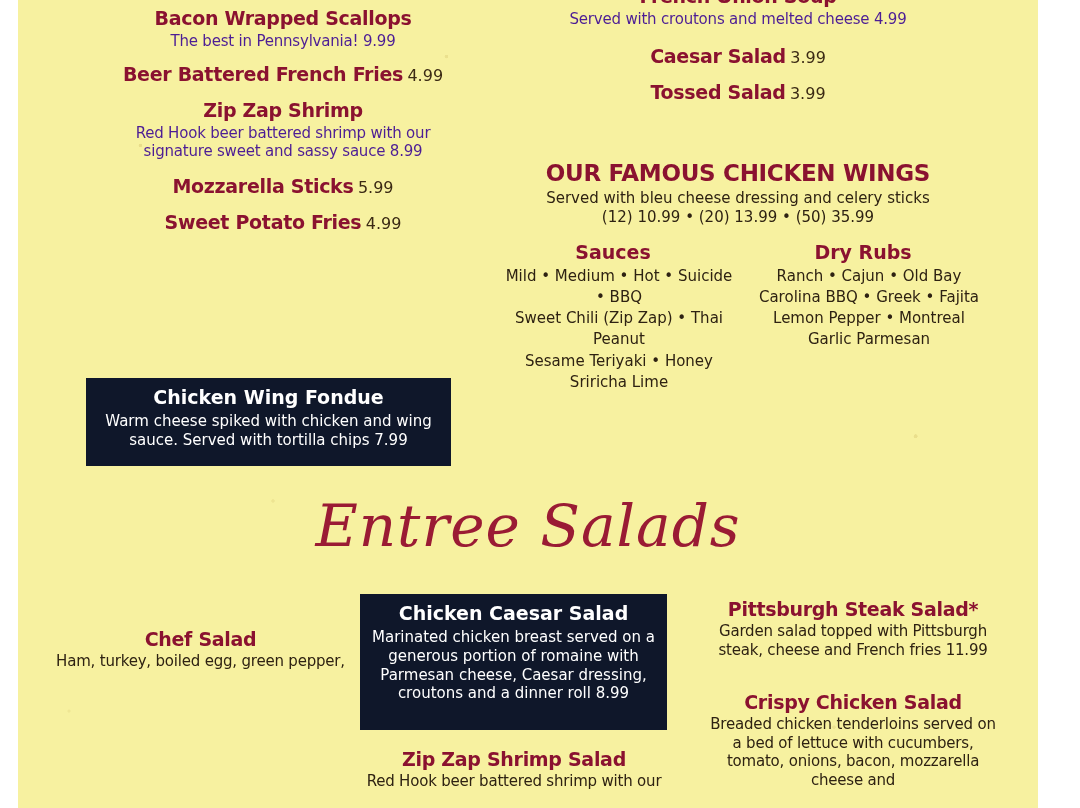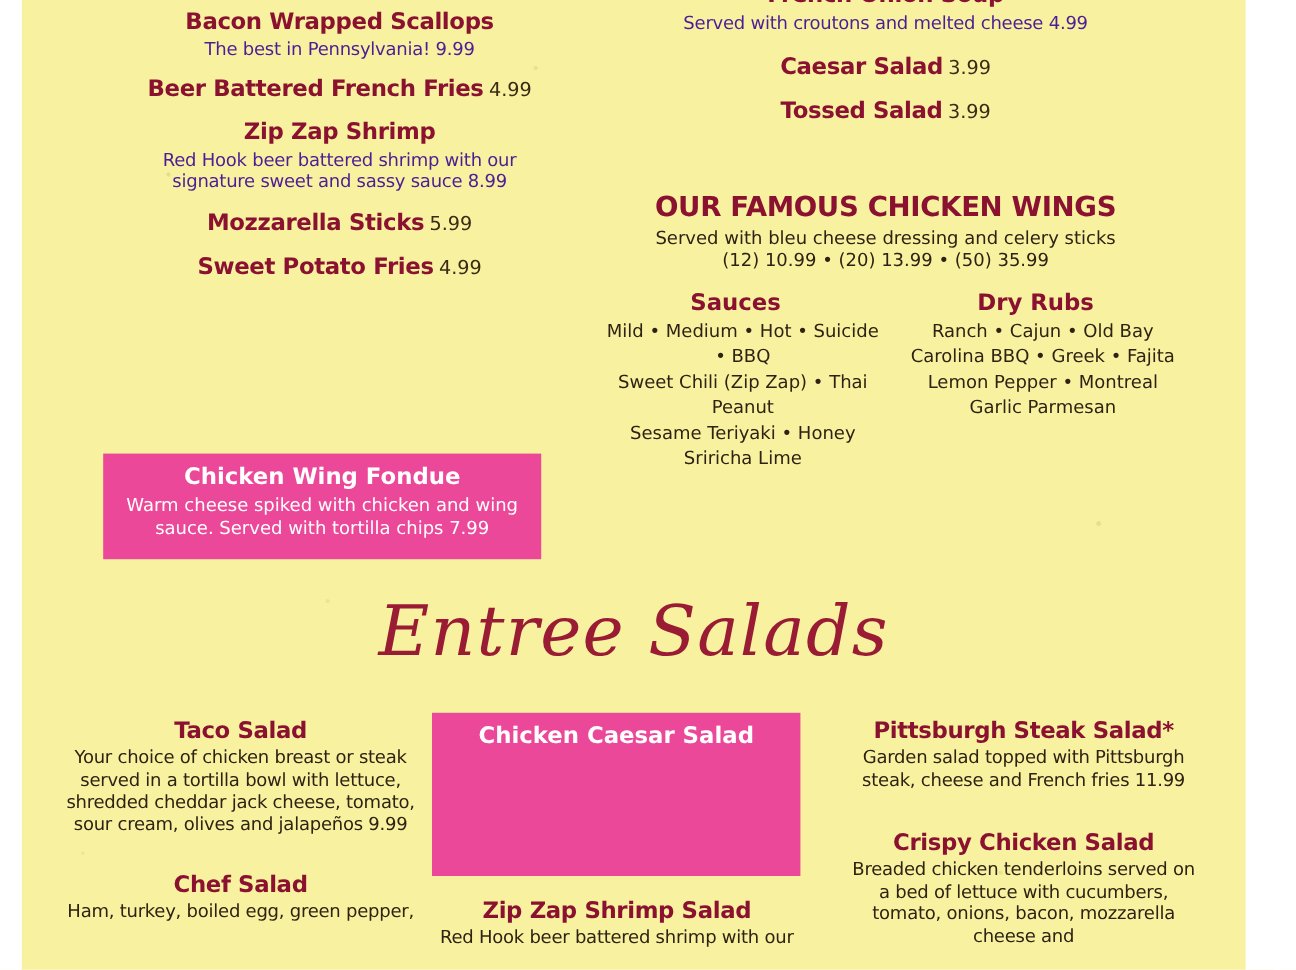--- a/index.html
+++ b/index.html
@@ -110,21 +110,21 @@
   .sub-lines {
     text-align: center;
     color: #2e2212;
     font-family: "DejaVu Sans", sans-serif;
     font-size: 15px;
     line-height: 1.42;
     margin-left: 12px;
   }
 
   .highlight-box {
-    background: #ec4899;
+    background: #0f172a;
     color: #ffffff;
     text-align: center;
     padding: 8px 10px 12px 10px;
     box-sizing: border-box;
   }
   .highlight-box .hl-title {
     font-family: "DejaVu Sans", sans-serif;
     font-weight: bold;
     font-size: 19px;
     color: #ffffff;
@@ -242,32 +242,29 @@
           <div>Lemon Pepper • Montreal</div>
           <div>Garlic Parmesan</div>
         </div>
       </div>
     </div>
   </div>
 
   <div class="section-title" style="top:492px;">Entree Salads</div>
 
   <div class="col clip-bottom" style="left:30px; top:598px; width:305px; height:210px;">
-    <div class="salad-item">
-      <div class="salad-name">Taco Salad</div>
-      <div class="salad-desc">Your choice of chicken breast or steak served in a tortilla bowl with lettuce, shredded cheddar jack cheese, tomato, sour cream, olives and jalapeños 9.99</div>
-    </div>
     <div class="salad-item" style="margin-top:30px;">
       <div class="salad-name">Chef Salad</div>
       <div class="salad-desc">Ham, turkey, boiled egg, green pepper,</div>
     </div>
   </div>
 
   <div class="highlight-box" style="position:absolute; left:342px; top:594px; width:307px; height:136px;">
     <div class="hl-title">Chicken Caesar Salad</div>
+    <div class="hl-desc">Marinated chicken breast served on a generous portion of romaine with Parmesan cheese, Caesar dressing, croutons and a dinner roll 8.99</div>
   </div>
 
   <div class="col clip-bottom" style="left:340px; top:748px; width:312px; height:60px;">
     <div class="salad-item">
       <div class="salad-name">Zip Zap Shrimp Salad</div>
       <div class="salad-desc">Red Hook beer battered shrimp with our</div>
     </div>
   </div>
 
   <div class="col clip-bottom" style="left:690px; top:598px; width:290px; height:210px;">

